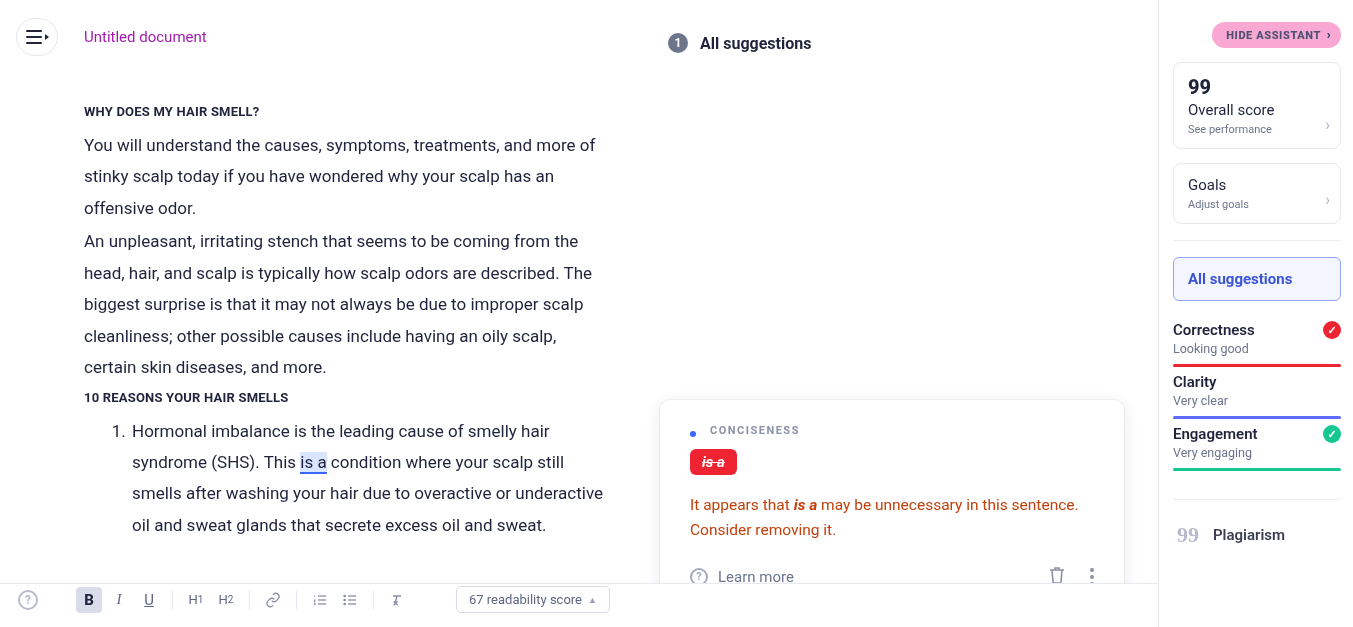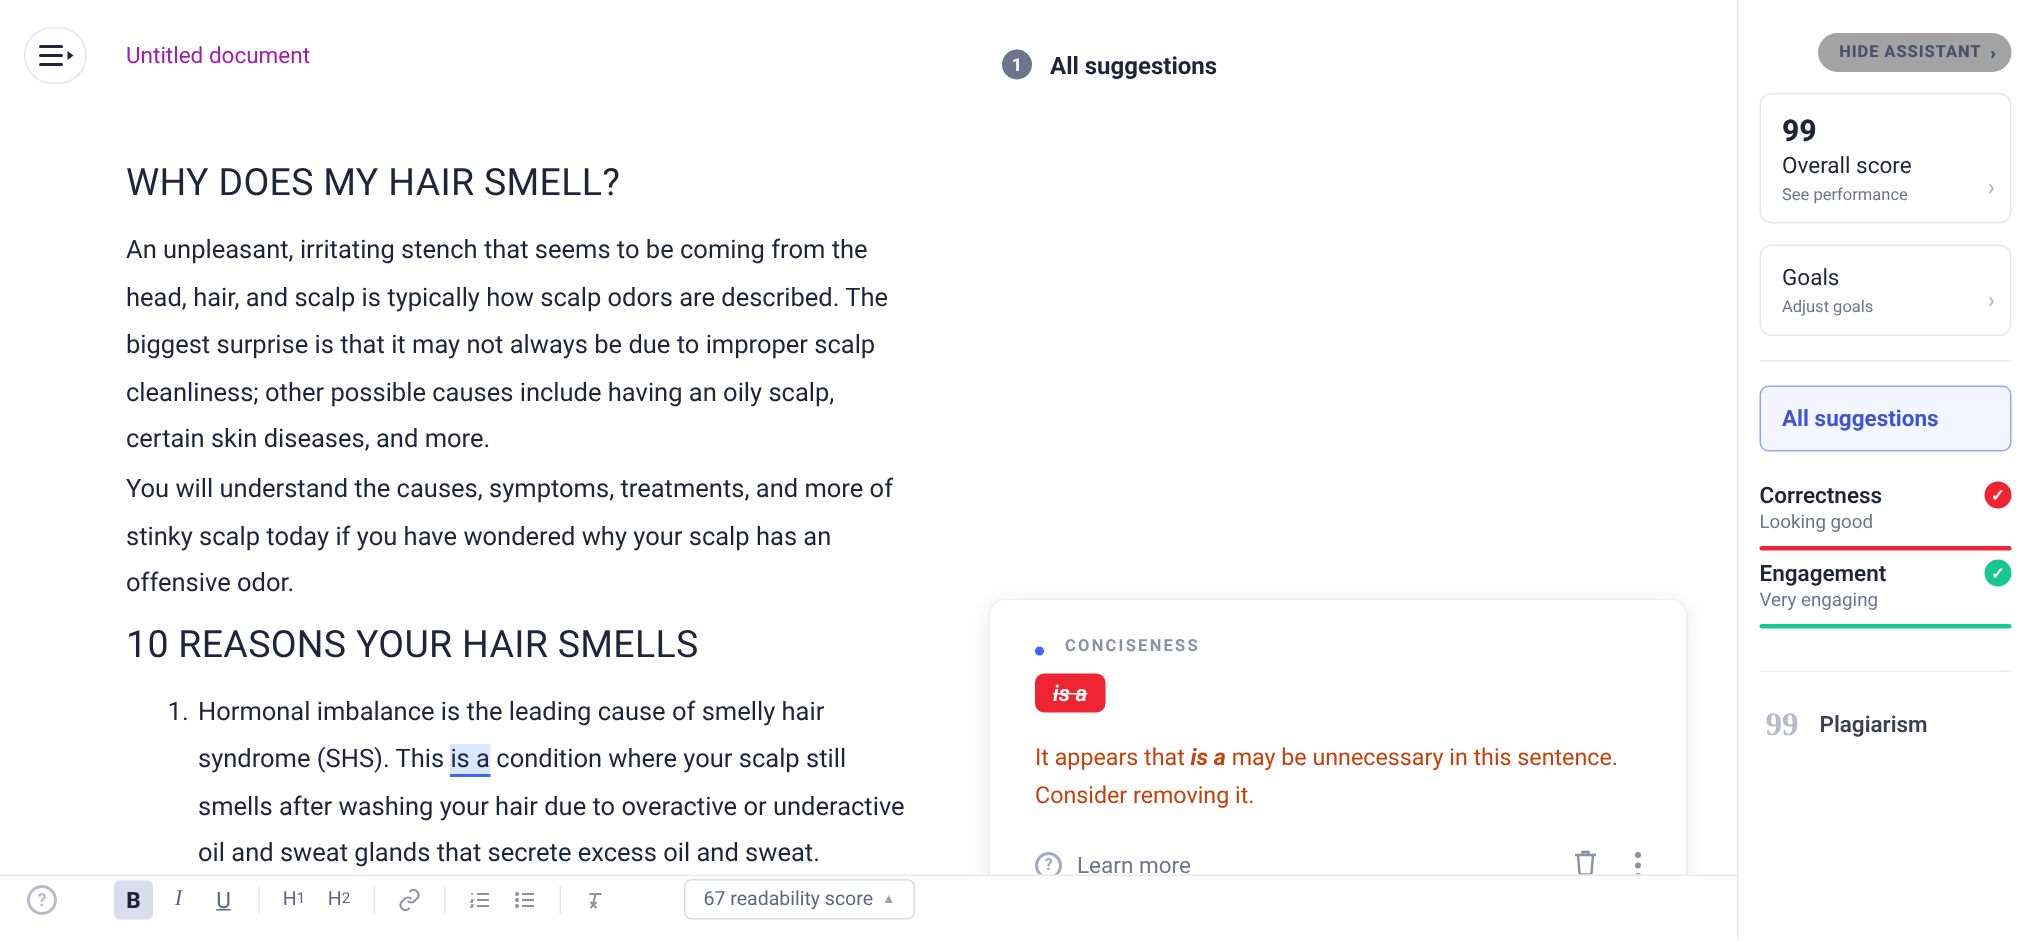--- a/index.html
+++ b/index.html
@@ -60,21 +60,21 @@
 
   
   .editor {
     position:absolute;
     top:100px; left:84px;
     width:520px;
     font-size:17px;
     line-height:1.85;
     color:#1f243c;
   }
-  .editor h2 { font-size:25px; font-weight:400; margin-bottom:6px; letter-spacing:0.2px;}
+  .editor h2 { font-size:13px; font-weight:700; margin-bottom:6px; letter-spacing:0.2px;}
   .editor p { margin-bottom:2px; }
   .editor ol { margin-top:6px; padding-left:46px; }
   .editor ol li { padding-left:2px; }
   .blue-underline {
     background:#d9e6ff;
     border-bottom:2px solid #3b66ff;
   }
 
   
   .card {
@@ -125,29 +125,29 @@
     position:absolute;
     top:0; right:0;
     width:195px; height:100%;
     border-left:1px solid #e9eaf1;
     background:#fff;
     padding:22px 12px 0 14px;
     display:flex; flex-direction:column; gap:14px;
   }
   .hide-assist {
     align-self:flex-end;
-    background:#a3a3a3;
+    background:#f9a8d4;
     border-radius:20px;
     padding:6px 14px;
     font-size:11px;
     font-weight:800;
     letter-spacing:0.6px;
     color:#4a5070;
     cursor:pointer;
-    display:flex;gap:6px;
+    display:flex;align-items:center;gap:6px;
   }
   .hide-assist .chev { font-size:12px; letter-spacing:-4px;}
   .panel-card {
     border:1px solid #e5e7f0; border-radius:8px;
     padding:12px 12px 12px 14px;
     position:relative;
     cursor:pointer;
   }
   .panel-card .big { font-size:20px; font-weight:800; }
   .panel-card .mid { font-size:15px; font-weight:400; margin-top:2px;}
@@ -255,22 +255,22 @@
 
 <div class="doc-title">Untitled document</div>
 
 <div class="sugg-header">
   <div class="sugg-badge">1</div>
   <div class="label">All suggestions</div>
 </div>
 
 <div class="editor">
   <h2>WHY DOES MY HAIR SMELL?</h2>
+  <p>You will understand the causes, symptoms, treatments, and more of stinky scalp today if you have wondered why your scalp has an offensive odor.</p>
   <p>An unpleasant, irritating stench that seems to be coming from the head, hair, and scalp is typically how scalp odors are described. The biggest surprise is that it may not always be due to improper scalp cleanliness; other possible causes include having an oily scalp, certain skin diseases, and more.</p>
-  <p>You will understand the causes, symptoms, treatments, and more of stinky scalp today if you have wondered why your scalp has an offensive odor.</p>
   <h2>10 REASONS YOUR HAIR SMELLS</h2>
   <ol>
     <li>
       <span>Hormonal imbalance is the leading cause of smelly hair syndrome (SHS). This </span><span class="blue-underline">is a</span><span> condition where your scalp still smells after washing your hair due to overactive or underactive oil and sweat glands that secrete excess oil and sweat.</span>
     </li>
   </ol>
 </div>
 
 <div class="card">
   <div class="card-row1">
@@ -327,20 +327,27 @@
       <div class="category">
         <div class="cat-head">
           <span class="name">Correctness</span>
           <span class="dot-check" style="background:#ee2433">✓</span>
         </div>
         <div class="cat-sub">Looking good</div>
         <div class="cat-bar" style="background:#ee2433"></div>
       </div>
       <div class="category">
         <div class="cat-head">
+          <span class="name">Clarity</span>
+        </div>
+        <div class="cat-sub">Very clear</div>
+        <div class="cat-bar" style="background:#5d6bff"></div>
+      </div>
+      <div class="category">
+        <div class="cat-head">
           <span class="name">Engagement</span>
           <span class="dot-check" style="background:#17c792">✓</span>
         </div>
         <div class="cat-sub">Very engaging</div>
         <div class="cat-bar" style="background:#17c792"></div>
       </div>
     </div>
 
   <div class="hr" style="margin-top:14px"></div>
 

